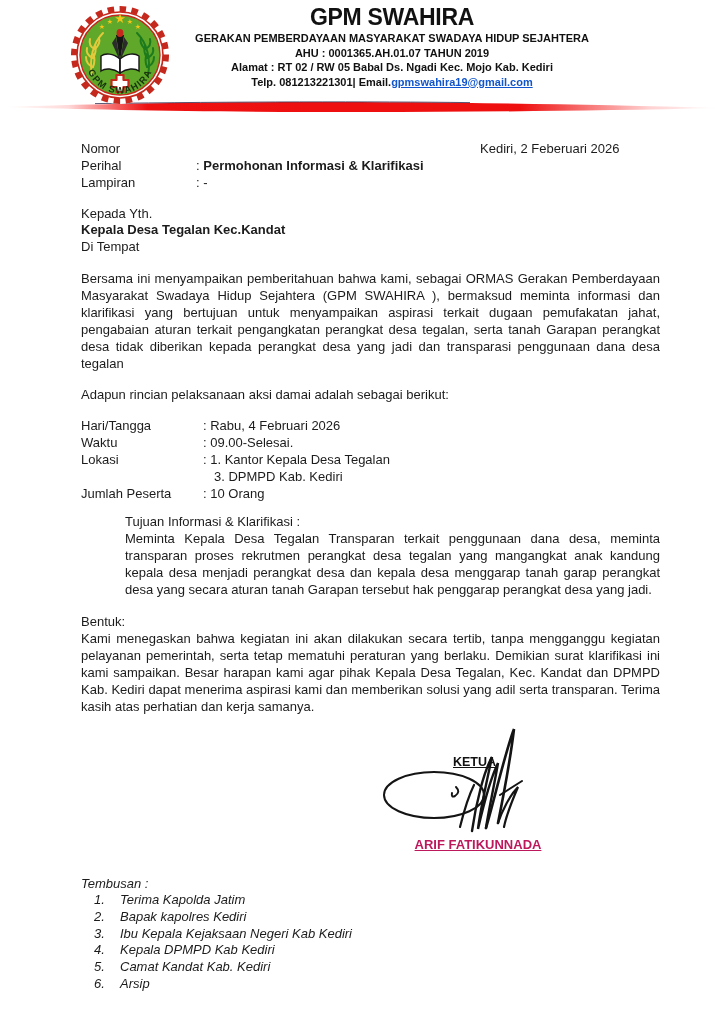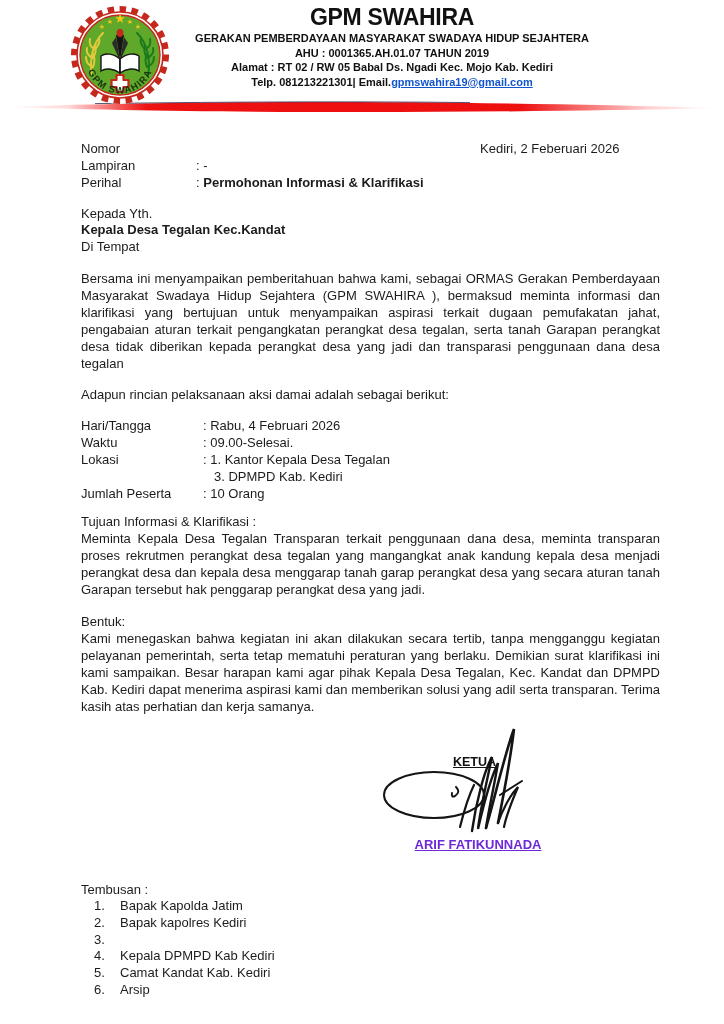--- a/index.html
+++ b/index.html
@@ -47,35 +47,35 @@
   
   .para-1 { margin-top: 15px; }
   .intro-details { margin-top: 14px; }
 
   
   .details-block { margin-top: 14px; }
   .detail-row { display: flex; }
   .detail-label { width: 122px; flex: 0 0 122px; }
   .detail-extra { padding-left: 133px; }
 
-  .section-block { margin-top: 11px; }
+  .section-block { margin-top: 11px; margin-left: 44px; }
   .section-block2 { margin-top: 15px; }
 
   
   .signature-area { position: relative; height: 158px; }
   .signature-svg { position: absolute; left: 372px; top: 8px; }
   .signature-title { position: absolute; left: 453px; top: 40px; font-size: 12.5px; font-weight: 600; color: #111; text-decoration: underline; }
   .signatory-name {
     position: absolute; left: 408px; top: 122px; width: 140px;
     text-align: center; font-size: 13px; font-weight: bold;
-    text-decoration: underline; color: #6d28d9;
-  }
-
-  
-  .tembusan-block { margin-top: 8px; }
+    text-decoration: underline; color: #be185d;
+  }
+
+  
+  .tembusan-block { margin-top: 2px; font-style: italic; }
   .tembusan-row { display: flex; line-height: 16.8px; }
   .tembusan-no { width: 26px; flex: 0 0 26px; text-align: left; padding-left: 13px; }
   .tembusan-text { padding-left: 13px; }
 </style>
 </head>
 <body>
 
 <div class="page">
 
   <div class="letterhead">
@@ -162,27 +162,27 @@
   </div>
 
   <div class="content">
 
     <div class="meta-block">
       <div class="meta-row">
         <span class="meta-label">Nomor</span>
         <span class="city-date">Kediri, 2 Feberuari 2026</span>
       </div>
       <div class="meta-row">
-        <span class="meta-label">Lampiran</span>
-        <span>: -</span>
-      </div>
-      <div class="meta-row">
         <span class="meta-label">Perihal</span>
         <span>:&nbsp;</span>
         <span class="bold">Permohonan Informasi &amp; Klarifikasi</span>
+      </div>
+      <div class="meta-row">
+        <span class="meta-label">Lampiran</span>
+        <span>: -</span>
       </div>
     </div>
 
     <div class="addressee">
       <div>Kepada Yth.</div>
       <div class="bold">Kepala Desa Tegalan Kec.Kandat</div>
       <div>Di Tempat</div>
     </div>
 
     <p class="para-1 justify">Bersama ini menyampaikan pemberitahuan bahwa kami, sebagai ORMAS Gerakan Pemberdayaan Masyarakat Swadaya Hidup Sejahtera (GPM SWAHIRA ), bermaksud meminta informasi dan klarifikasi yang bertujuan untuk menyampaikan aspirasi terkait dugaan pemufakatan jahat, pengabaian aturan terkait pengangkatan perangkat desa tegalan, serta tanah Garapan perangkat desa tidak diberikan kepada perangkat desa yang jadi dan transparasi penggunaan dana desa tegalan</p>
@@ -233,28 +233,29 @@
       </g>
     </svg>
     <div class="signature-title">KETUA</div>
     <div class="signatory-name">ARIF FATIKUNNADA</div>
   </div>
 
   <div class="content tembusan-block">
     <div>Tembusan :</div>
     <div class="tembusan-row">
       <span class="tembusan-no">1.</span>
-      <span class="tembusan-text">Bapak Kapolda Jatim</span>
+      <span class="tembusan-text">Terima Kapolda Jatim</span>
     </div>
     <div class="tembusan-row">
       <span class="tembusan-no">2.</span>
       <span class="tembusan-text">Bapak kapolres Kediri</span>
     </div>
     <div class="tembusan-row">
       <span class="tembusan-no">3.</span>
+      <span class="tembusan-text">Ibu Kepala Kejaksaan Negeri Kab Kediri</span>
     </div>
     <div class="tembusan-row">
       <span class="tembusan-no">4.</span>
       <span class="tembusan-text">Kepala DPMPD Kab Kediri</span>
     </div>
     <div class="tembusan-row">
       <span class="tembusan-no">5.</span>
       <span class="tembusan-text">Camat Kandat Kab. Kediri</span>
     </div>
     <div class="tembusan-row">

